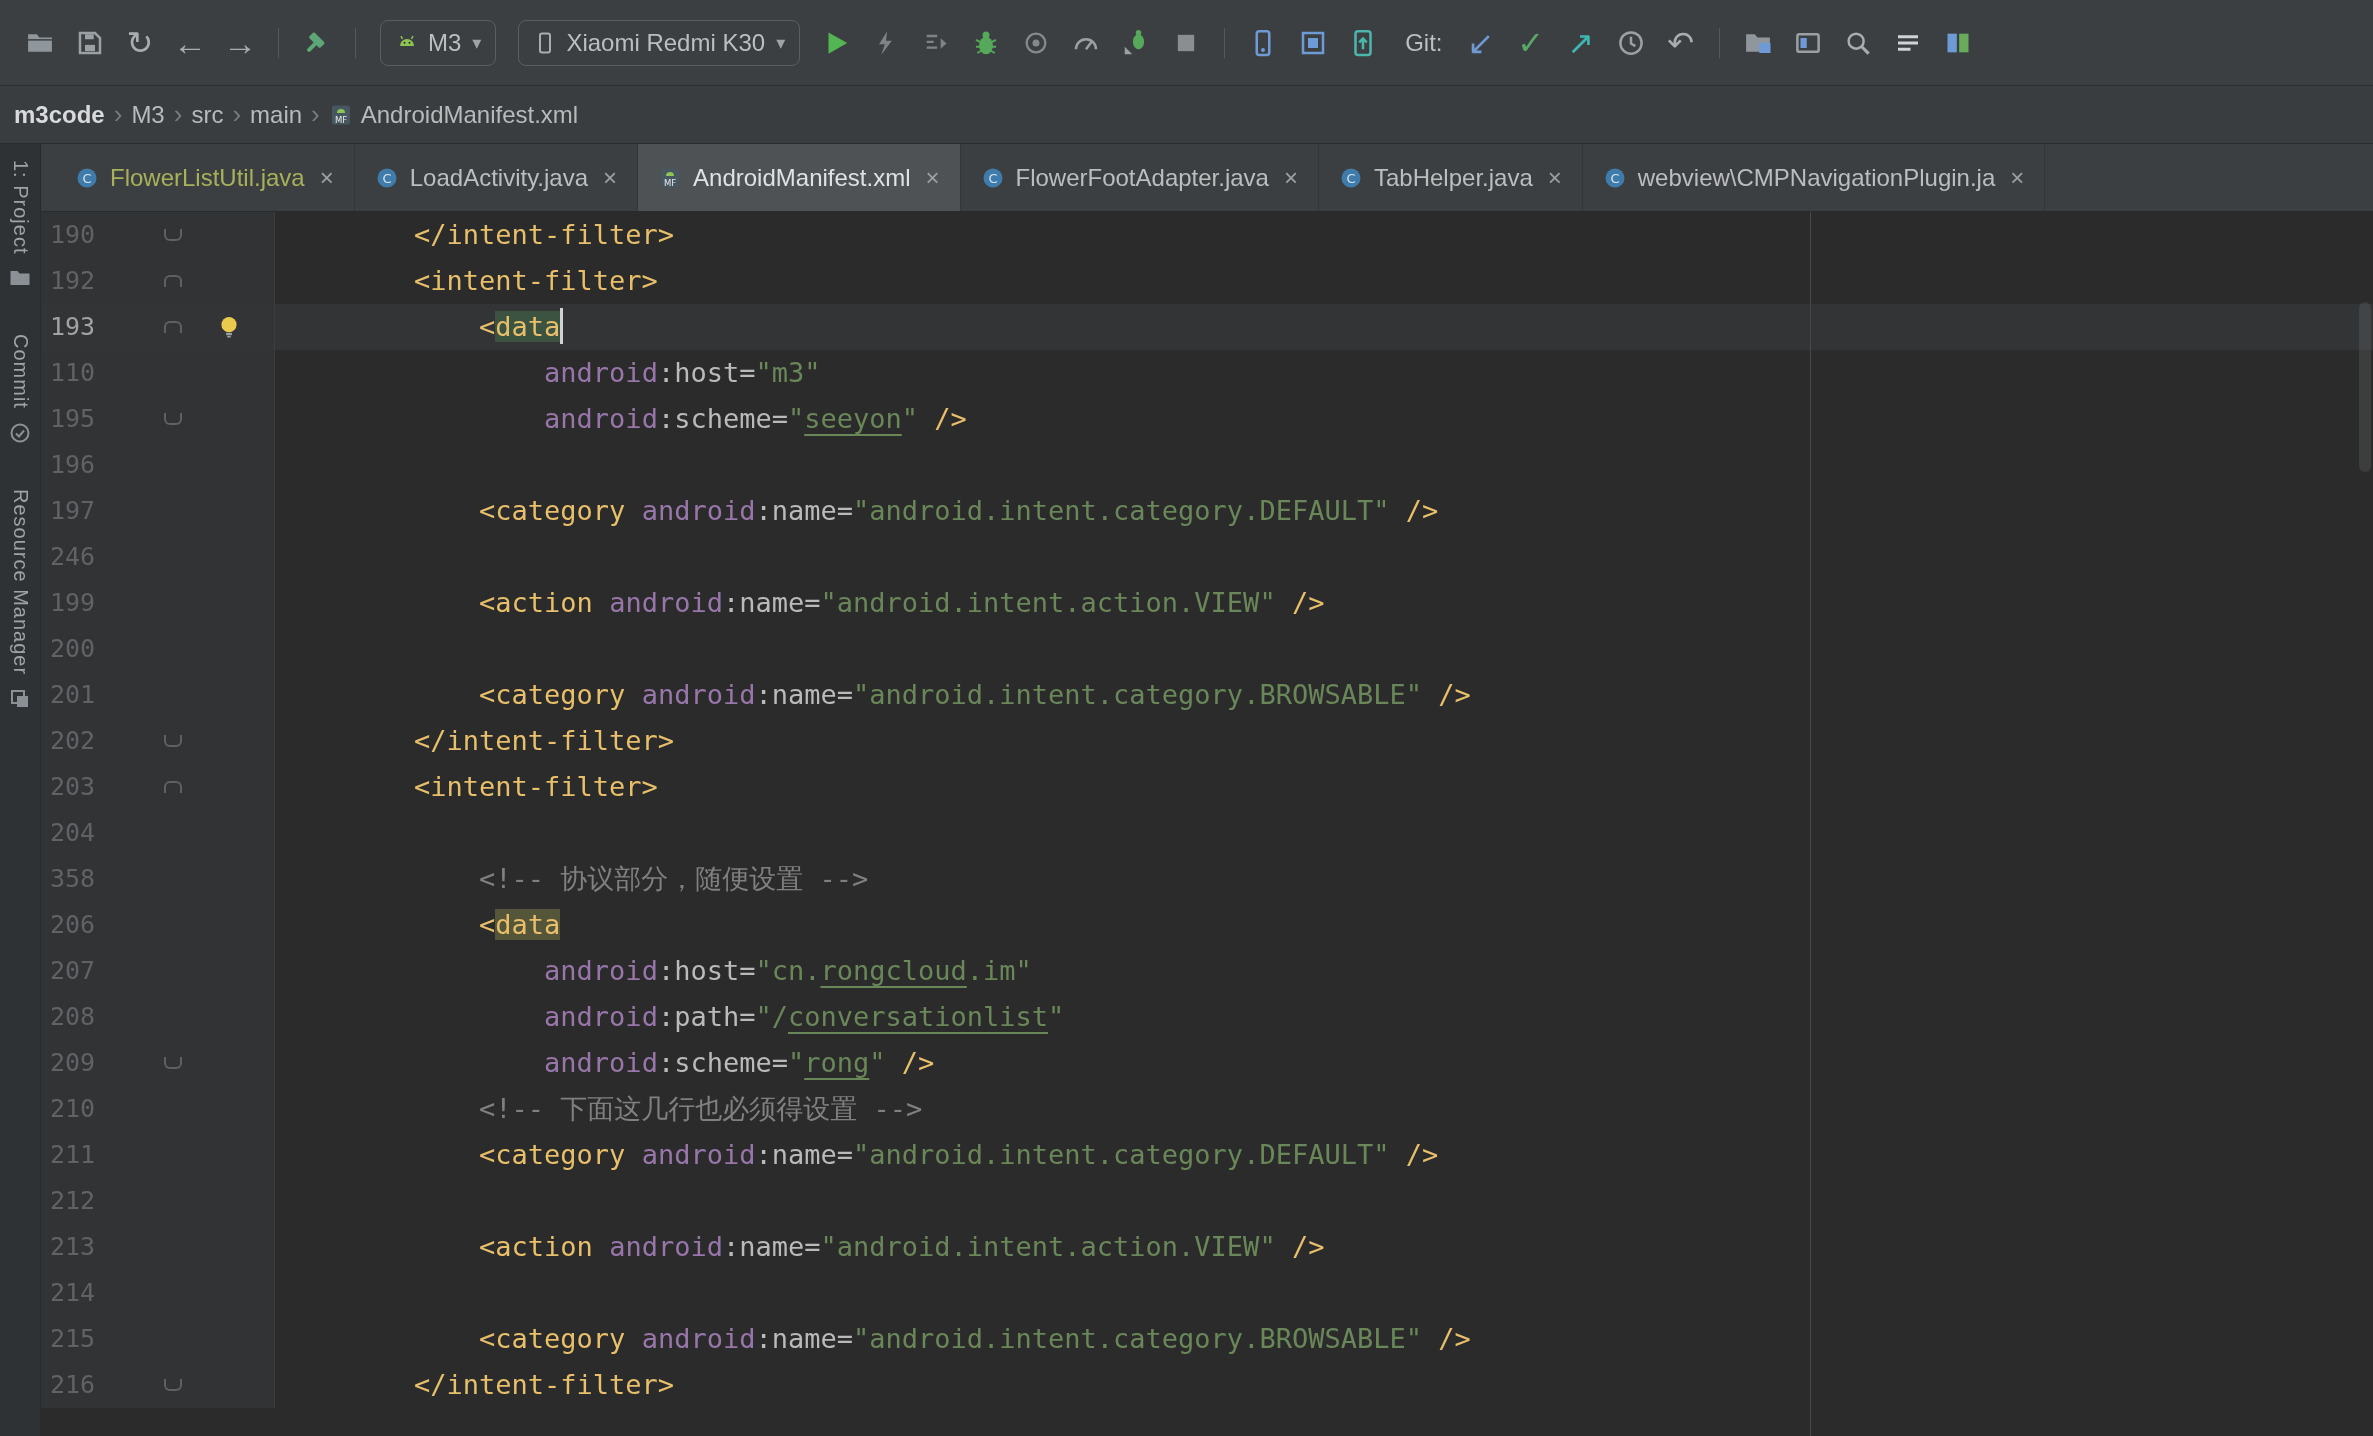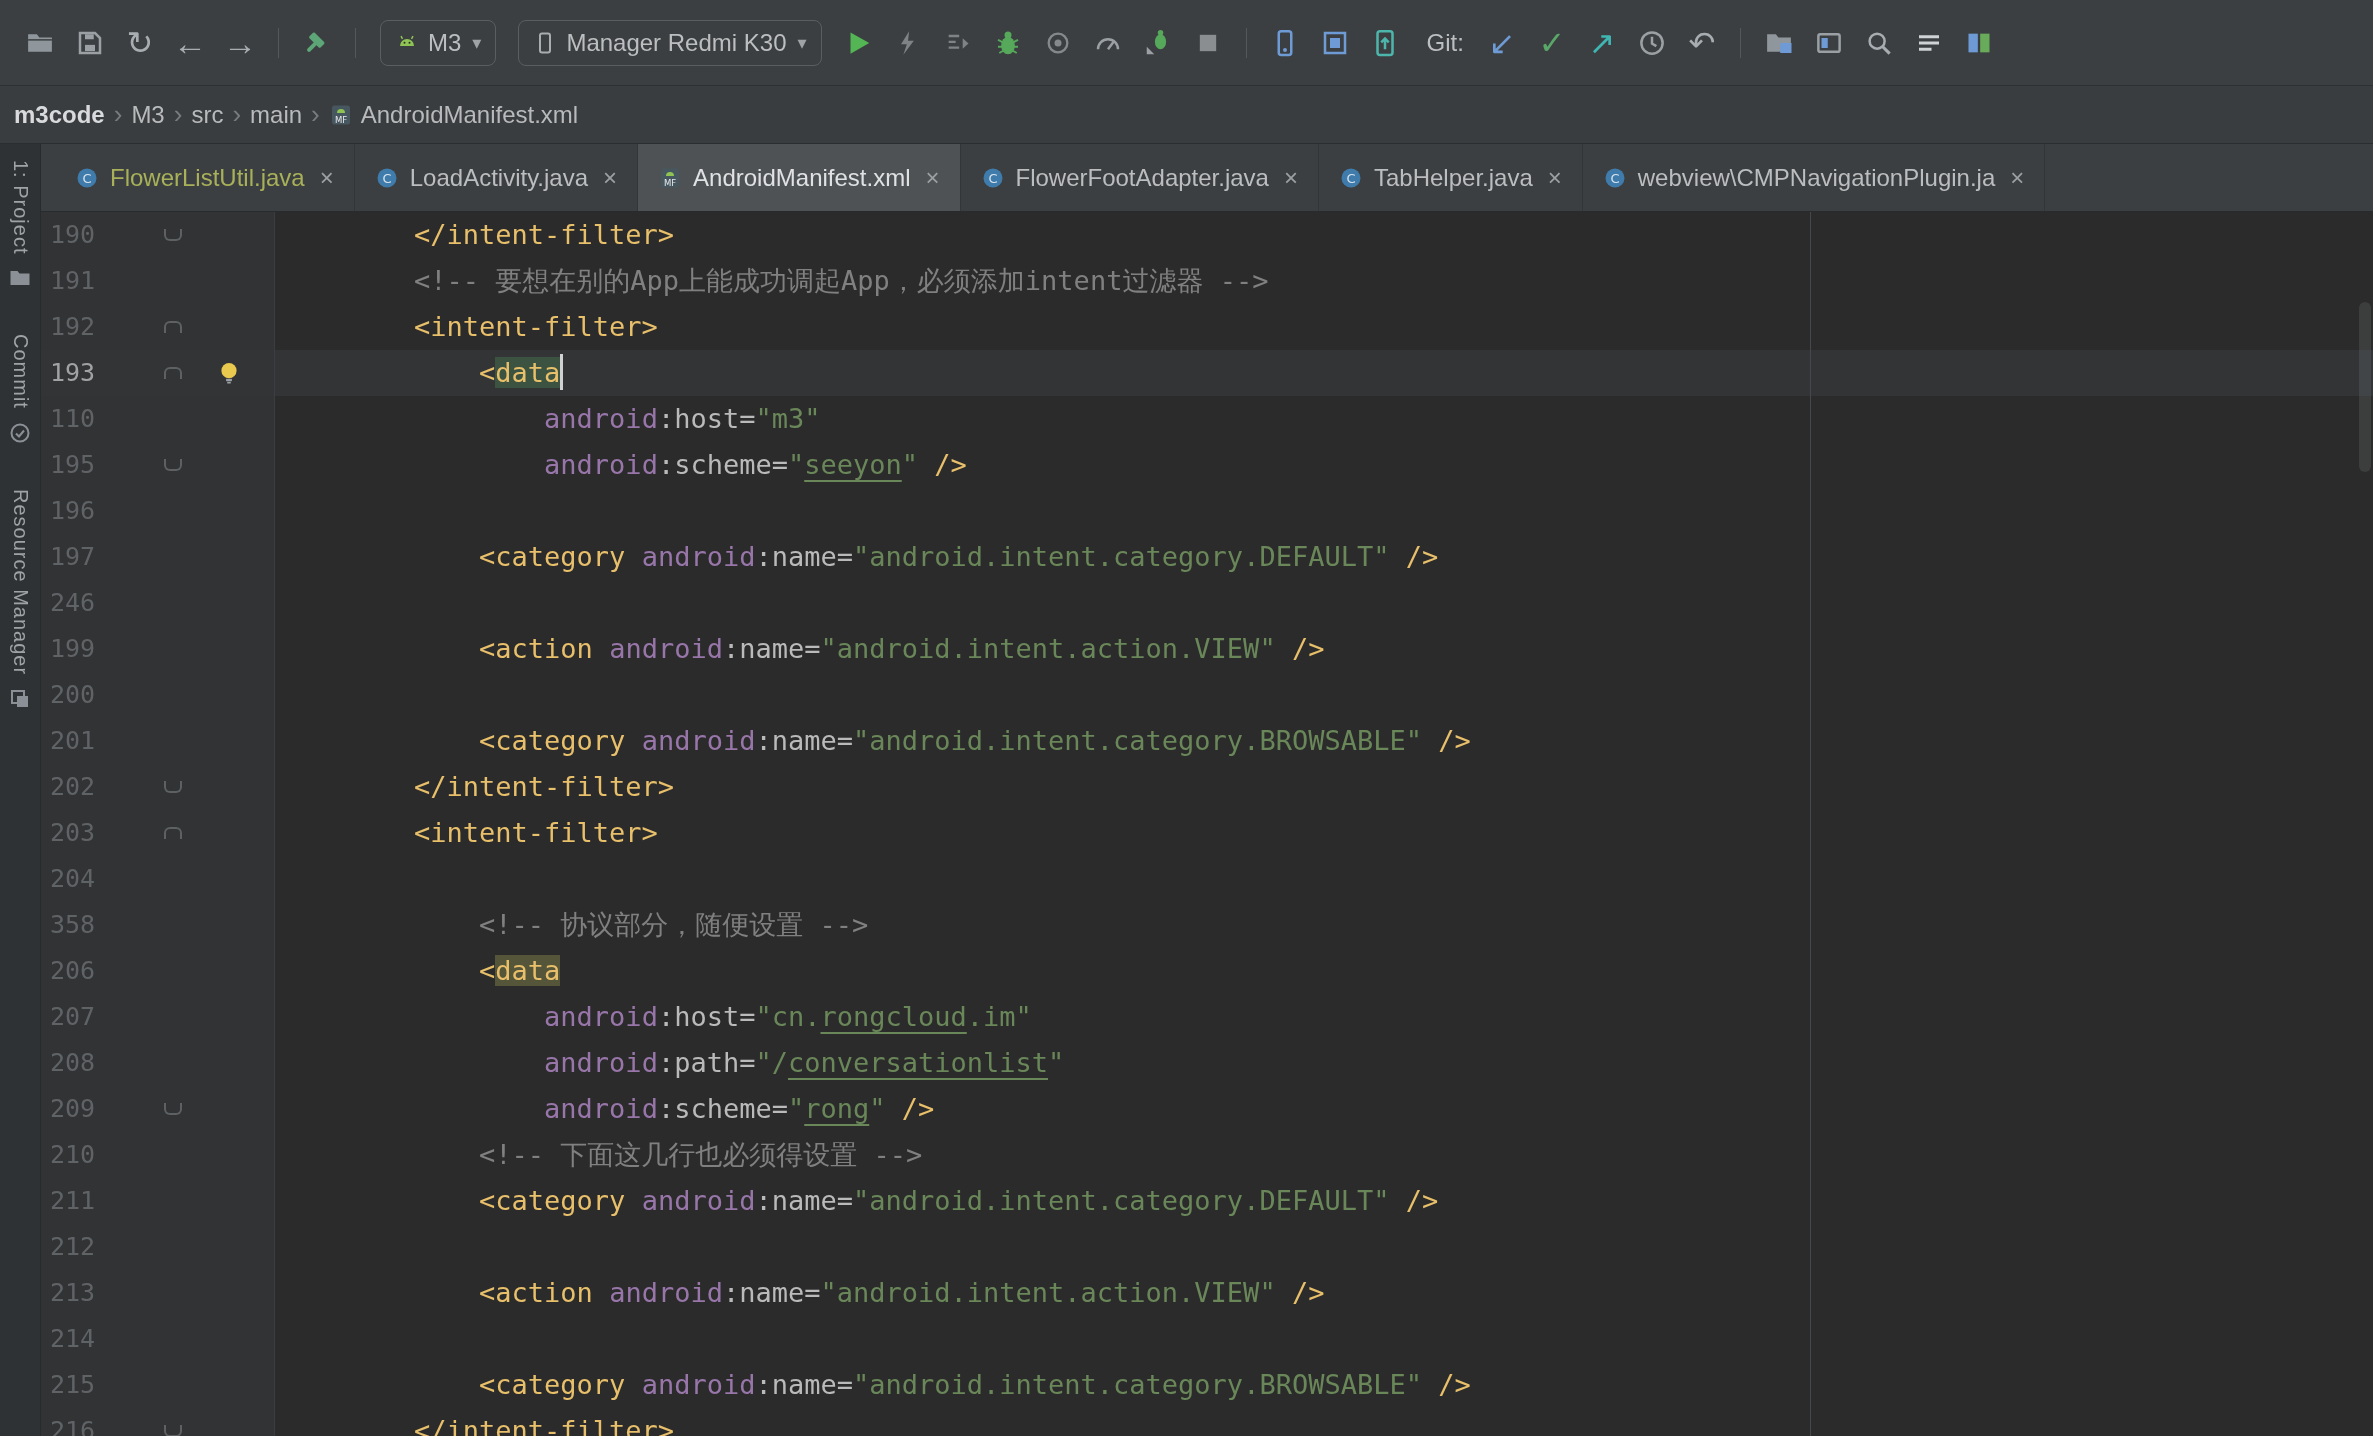--- a/index.html
+++ b/index.html
@@ -126,21 +126,21 @@
         </span>
         <span>M3</span>
         <span class="chev">▾</span>
       </div>
       <div class="tb-combo">
         <span style="display: inline-flex; align-items: center;">
           <svg width="24" height="24" viewBox="0 0 24 24">
             <rect x="7" y="2.5" width="10" height="19" rx="2" fill="none" stroke="#a7adb1" stroke-width="2"></rect>
           </svg>
         </span>
-        <span>Manager Redmi K30</span>
+        <span>Xiaomi Redmi K30</span>
         <span class="chev">▾</span>
       </div>
       <div class="tb-icon">
         <span style="display: inline-flex; align-items: center;">
           <svg width="30" height="30" viewBox="0 0 24 24">
             <path d="M6 3.5 21 12 6 20.5z" fill="#53b554"></path>
           </svg>
         </span>
       </div>
       <div class="tb-icon">
@@ -414,28 +414,20 @@
                 <span class="num">190</span>
                 <span class="foldslot">
                   <span class="fold end"></span>
                 </span>
                 <span class="islot"></span>
               </div>
               <div class="code"><span class="s-t">        &lt;/intent-filter&gt;</span></div>
             </div>
             <div class="row">
               <div class="gut">
-                <span class="num">191</span>
-                <span class="foldslot"></span>
-                <span class="islot"></span>
-              </div>
-              <div class="code"><span class="s-p">        </span><span class="s-c">&lt;!-- 要想在别的App上能成功调起App，必须添加intent过滤器 --&gt;</span></div>
-            </div>
-            <div class="row">
-              <div class="gut">
                 <span class="num">192</span>
                 <span class="foldslot">
                   <span class="fold start"></span>
                 </span>
                 <span class="islot"></span>
               </div>
               <div class="code"><span class="s-p">        </span><span class="s-t">&lt;intent-filter&gt;</span></div>
             </div>
             <div class="row current">
               <div class="gut">

